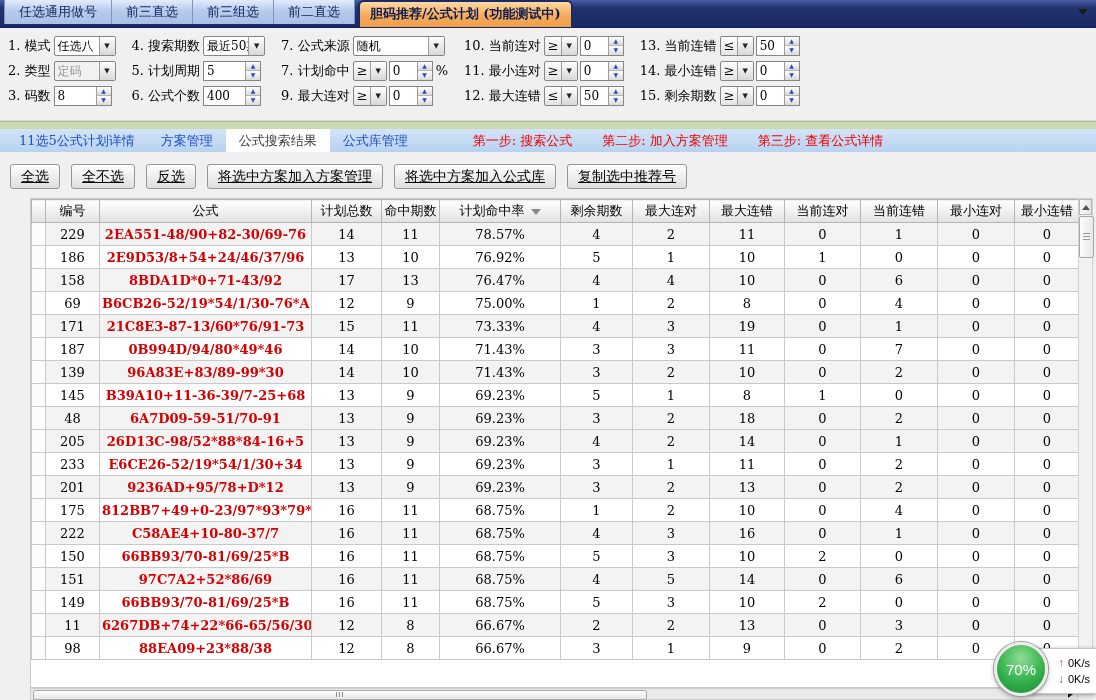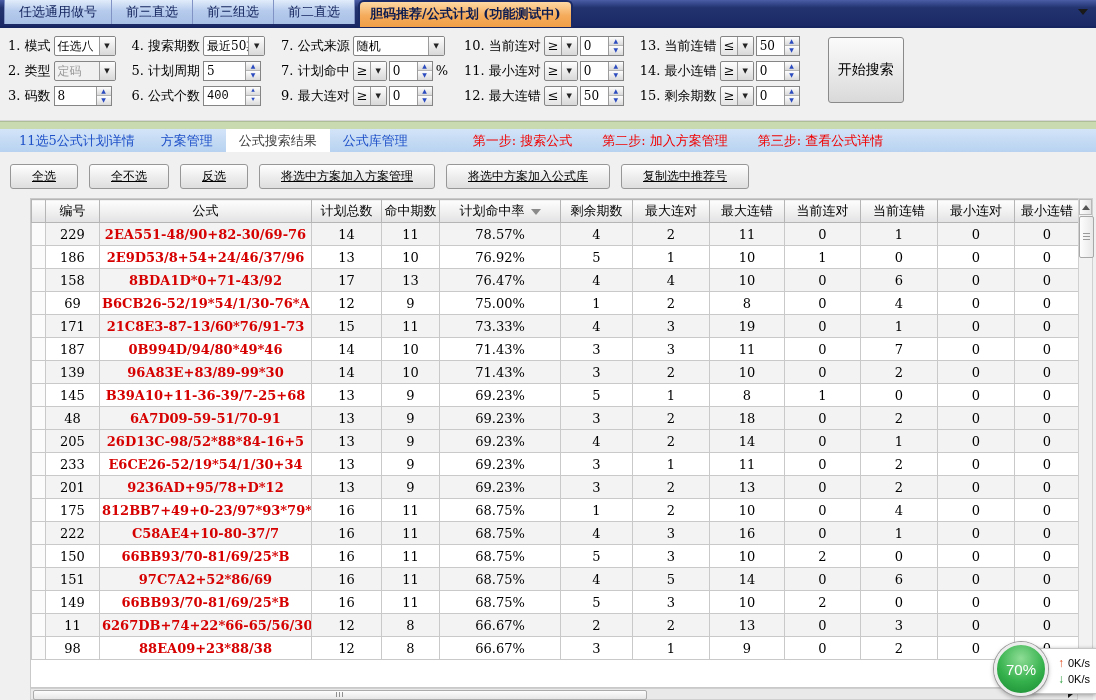--- a/index.html
+++ b/index.html
@@ -71,24 +71,24 @@
   .step{line-height:23px;color:#f00000;white-space:nowrap;margin-left:30px;}
   .step.first{margin-left:52px;}
   #subtab-caret{
     position:absolute;right:8px;top:9px;width:0;height:0;
     border-left:5px solid transparent;border-right:5px solid transparent;border-top:6px solid #1a1a1a;
   }
   
   #content{position:absolute;left:0;top:152px;width:1096px;height:548px;background:#f0f0f0;}
   #actions{position:absolute;left:10px;top:12px;display:flex;}
   .act-btn{
-    height:25px;margin-right:11px;padding:0 21px;
+    height:25px;margin-right:11px;padding:0 10px;
     background:linear-gradient(180deg,#fefefe,#ececec 55%,#dedede);
     border:1px solid #979797;border-radius:3px;
-    font-size:12px;font-family:inherit;text-decoration:underline;cursor:default;white-space:nowrap;
+    font-size:14px;font-family:inherit;text-decoration:underline;cursor:default;white-space:nowrap;
   }
   
   #table-panel{position:absolute;left:30px;top:46px;width:1048px;height:490px;background:#fff;border:1px solid #c9c9c9;border-right:none;box-sizing:border-box;}
   table{border-collapse:collapse;table-layout:fixed;width:1048px;}
   th,td{border:1px solid #c9c9c9;overflow:hidden;white-space:nowrap;padding:0 2px;box-sizing:border-box;}
   thead th{
     height:23px;font-weight:normal;font-size:13px;
     background:linear-gradient(180deg,#fdfdfd,#eeeeee 60%,#e2e2e4);
     border-color:#b5b5b5;position:relative;
   }
@@ -184,21 +184,21 @@
         <div class="spin" style="width: 58px;">
           <span class="sval">5</span>
           <span class="sbtns">
             <i>▲</i>
             <i>▼</i>
           </span>
         </div>
       </div>
       <div class="f-row">
         <span class="f-label">6. 公式个数</span>
-        <div class="spin" style="width: 58px; font-family: Liberation Mono, monospace;">
+        <div class="spin" style="width: 58px;">
           <span class="sval">400</span>
           <span class="sbtns">
             <i>▲</i>
             <i>▼</i>
           </span>
         </div>
       </div>
     </div>
     <div class="tb-col">
       <div class="f-row">
@@ -319,21 +319,20 @@
         </div>
         <div class="spin" style="width: 44px;">
           <span class="sval">0</span>
           <span class="sbtns">
             <i>▲</i>
             <i>▼</i>
           </span>
         </div>
       </div>
     </div>
-    <button id="search-btn">开始搜索</button>
   </div>
 
 <div id="green-strip"></div>
 
 <div id="subtabs">
     <div class="sub-tab">11选5公式计划详情</div>
     <div class="sub-tab">方案管理</div>
     <div class="sub-tab sel">公式搜索结果</div>
     <div class="sub-tab">公式库管理</div>
     <span class="step first">第一步: 搜索公式</span>

